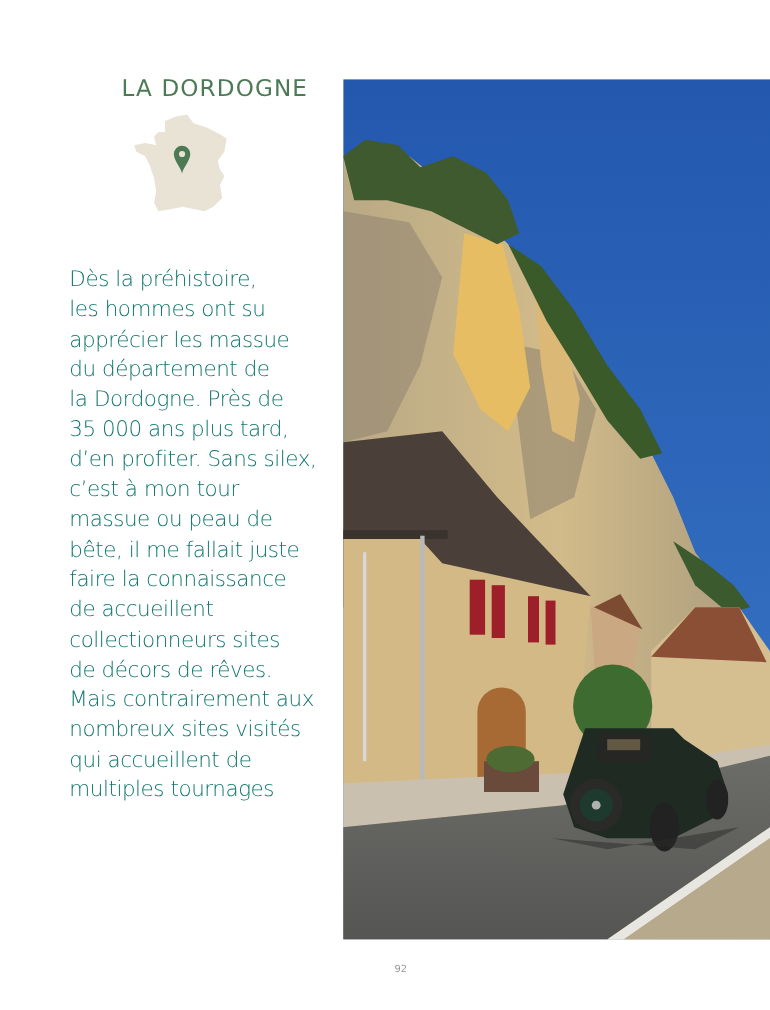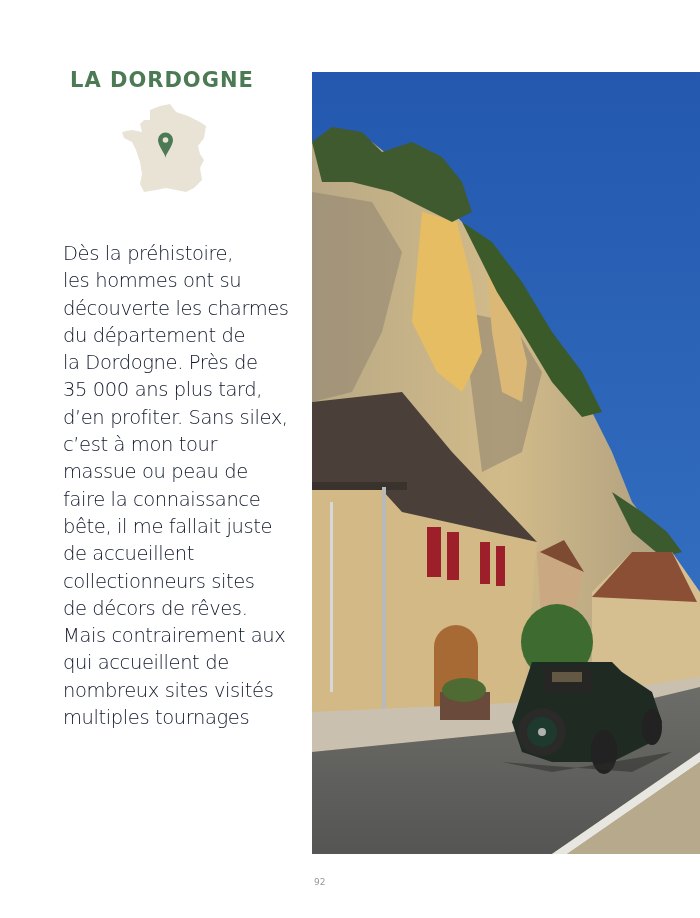--- a/index.html
+++ b/index.html
@@ -1,68 +1,68 @@
 <!DOCTYPE html>
 <html><head>
   <meta charset="utf-8">
   <style>
     html, body { margin: 0; padding: 0; }
     body {
       width: 700px; height: 918px; background: #ffffff; position: relative; overflow: hidden;
       font-family: "DejaVu Sans", sans-serif;
     }
     .title {
-      position: absolute; left: 70px; top: 68px; width: 210px; text-align: left;
-      font-family: "DejaVu Sans", sans-serif; font-weight: bold; font-size: 21px;
+      position: absolute; left: 70px; top: 68px; width: 210px; text-align: right;
+      font-family: "DejaVu Sans", sans-serif; font-weight: normal; font-size: 21px;
       letter-spacing: 1px; color: #4c7a55;
     }
     .map { position: absolute; left: 120px; top: 102px; width: 92px; height: 94px; }
     .body-text {
       position: absolute; left: 63px; top: 240px; width: 240px;
       font-family: "DejaVu Sans", sans-serif; font-size: 19.5px; line-height: 27.3px;
-      color: #0f172a; font-weight: 300; letter-spacing: -0.4px;
+      color: #0f766e; font-weight: 300; letter-spacing: -0.4px;
     }
     .body-text span { display: block; white-space: nowrap; }
     .photo { position: absolute; left: 312px; top: 72px; width: 388px; height: 782px; overflow: hidden; }
     .page-number {
-      position: absolute; left: 314px; top: 877px; width: 40px; text-align: left;
+      position: absolute; left: 330px; top: 877px; width: 40px; text-align: right;
       font-family: "DejaVu Sans", sans-serif; font-size: 9px; color: #999;
     }
   </style>
 </head>
 <body>
 
 <div class="title">LA DORDOGNE</div>
 
 <svg class="map" viewBox="0 0 92 94">
   <path d="M30 8 L40 4 L50 2 L56 10 L68 14 L80 20 L86 24 L84 36 L78 44 L80 52 L84 58 L80 66 L82 78 L74 86 L66 90 L56 88 L46 86 L36 88 L24 90 L20 82 L22 72 L20 60 L16 48 L12 40 L4 36 L2 30 L12 28 L22 30 L20 22 L24 18 L30 18 Z" fill="#e9e3d5"></path>
   <g>
     <path d="M38 38 a7.5 7.5 0 0 1 15 0 c0 6 -7.5 14 -7.5 18 c0 -4 -7.5 -12 -7.5 -18 Z" fill="#4c7a55"></path>
     <circle cx="45.5" cy="38" r="2.8" fill="#e9e3d5"></circle>
   </g>
 </svg>
 
 <div class="body-text">
   <span>Dès la préhistoire,</span>
   <span>les hommes ont su</span>
-  <span>découverte les charmes</span>
+  <span>apprécier les massue</span>
   <span>du département de</span>
   <span>la Dordogne. Près de</span>
   <span>35 000 ans plus tard,</span>
   <span>d’en profiter. Sans silex,</span>
   <span>c’est à mon tour</span>
   <span>massue ou peau de</span>
+  <span>bête, il me fallait juste</span>
   <span>faire la connaissance</span>
-  <span>bête, il me fallait juste</span>
   <span>de accueillent</span>
   <span>collectionneurs sites</span>
   <span>de décors de rêves.</span>
   <span>Mais contrairement aux</span>
+  <span>nombreux sites visités</span>
   <span>qui accueillent de</span>
-  <span>nombreux sites visités</span>
   <span>multiples tournages</span>
 </div>
 
 <svg class="photo" viewBox="0 0 388 782" preserveAspectRatio="none">
   <defs>
     <linearGradient id="sky" x1="0" y1="0" x2="0" y2="1">
       <stop offset="0" stop-color="#2358ae"></stop>
       <stop offset="1" stop-color="#3a78c8"></stop>
     </linearGradient>
     <linearGradient id="cliff" x1="0" y1="0" x2="1" y2="0">

